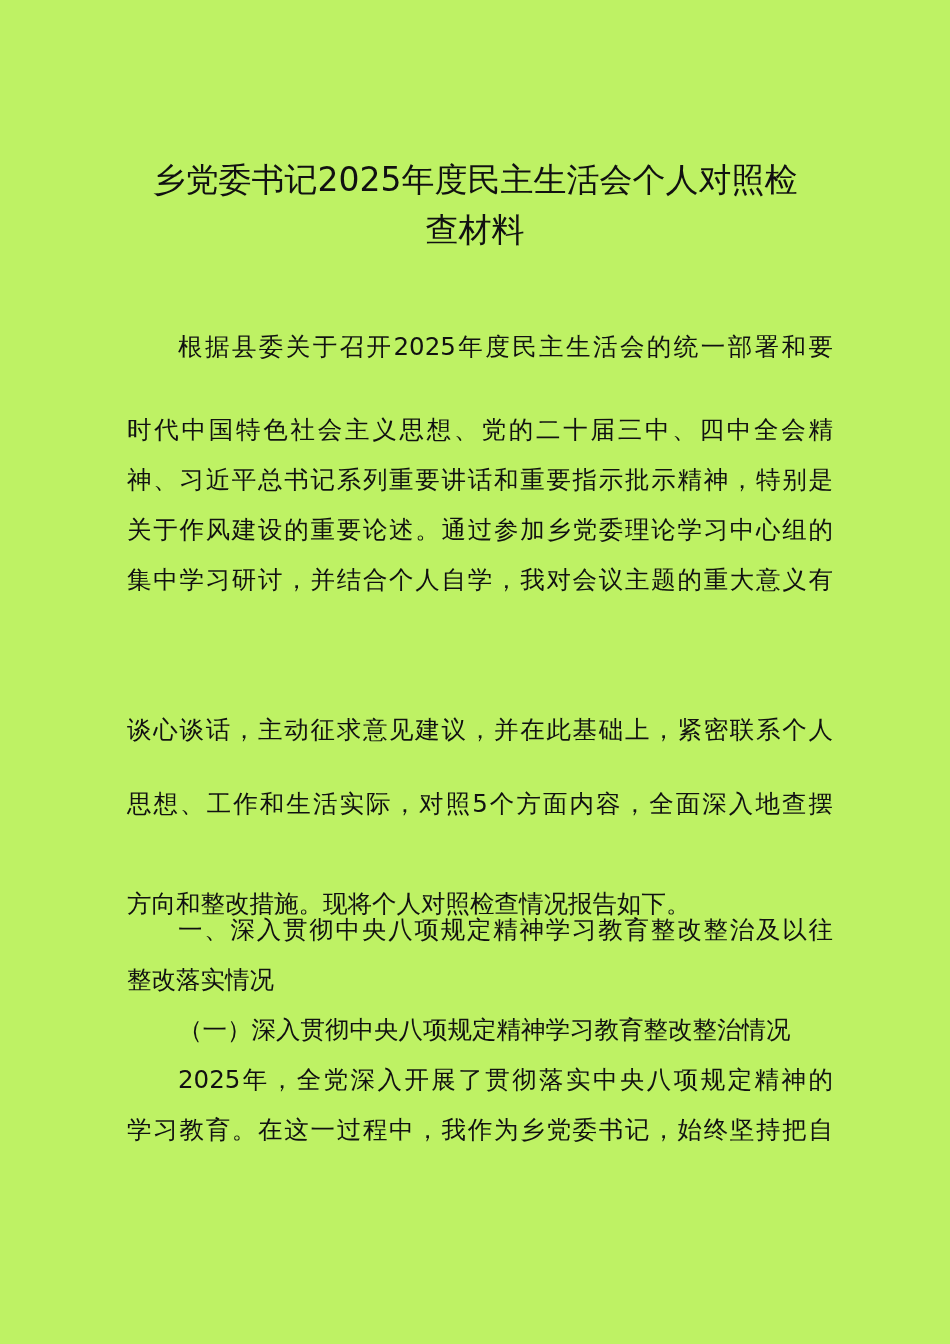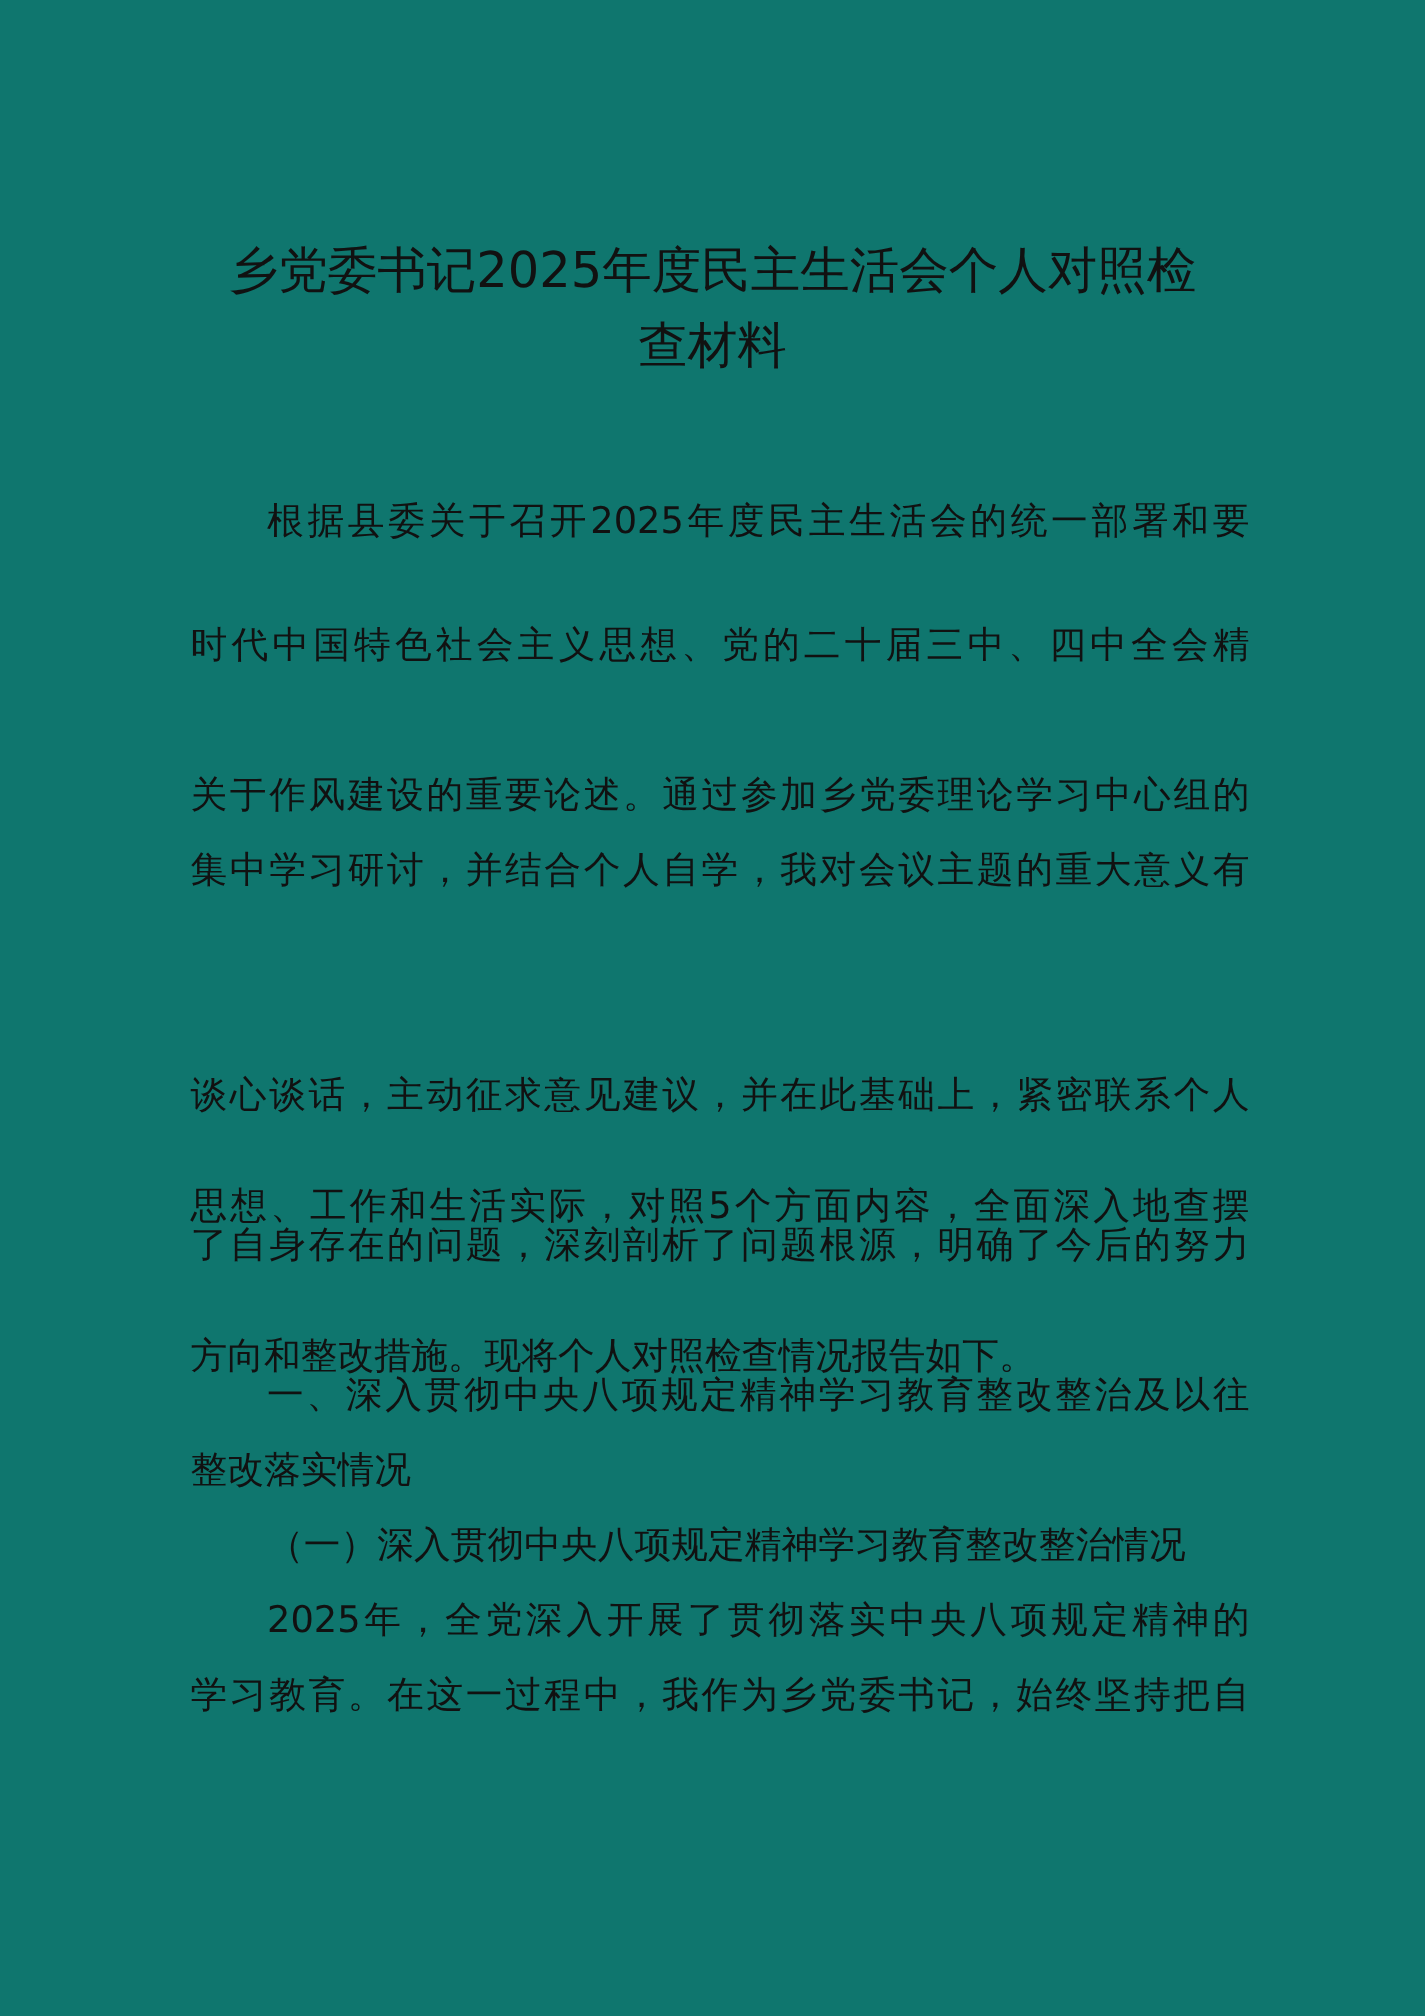--- a/index.html
+++ b/index.html
@@ -13,21 +13,21 @@
       position: relative;
       overflow: hidden;
       font-family: "DejaVu Sans", "Liberation Sans", sans-serif;
       color: #111111;
     }
     .page {
       position: absolute;
       left: 0; top: 0;
       width: 950px;
       height: 1344px;
-      background: #0f766e;
+      background: #bef264;
     }
     .title {
       position: absolute;
       left: 110px;
       width: 730px;
       text-align: center;
       font-size: 33px;
       line-height: 50px;
       letter-spacing: 0px;
       white-space: nowrap;
@@ -51,25 +51,25 @@
   </style>
 </head>
 <body>
 
 <div class="page">
   <div class="title title-line1">乡党委书记2025年度民主生活会个人对照检</div>
   <div class="title title-line2">查材料</div>
 
   <div class="line indent" style="top:322px;">根据县委关于召开2025年度民主生活会的统一部署和要</div>
   <div class="line" style="top:405px;">时代中国特色社会主义思想、党的二十届三中、四中全会精</div>
+  <div class="line" style="top:455px;">神、习近平总书记系列重要讲话和重要指示批示精神，特别是</div>
   <div class="line" style="top:505px;">关于作风建设的重要论述。通过参加乡党委理论学习中心组的</div>
   <div class="line" style="top:555px;">集中学习研讨，并结合个人自学，我对会议主题的重大意义有</div>
   <div class="line" style="top:705px;">谈心谈话，主动征求意见建议，并在此基础上，紧密联系个人</div>
   <div class="line" style="top:779px;">思想、工作和生活实际，对照5个方面内容，全面深入地查摆</div>
-  <div class="line" style="top:805px;">了自身存在的问题，深刻剖析了问题根源，明确了今后的努力</div>
   <div class="line last" style="top:879px;">方向和整改措施。现将个人对照检查情况报告如下。</div>
 
   <div class="line indent" style="top:905px;">一、深入贯彻中央八项规定精神学习教育整改整治及以往</div>
   <div class="line last" style="top:955px;">整改落实情况</div>
 
   <div class="line indent last" style="top:1005px;">（一）深入贯彻中央八项规定精神学习教育整改整治情况</div>
 
   <div class="line indent" style="top:1055px;">2025年，全党深入开展了贯彻落实中央八项规定精神的</div>
   <div class="line" style="top:1105px;">学习教育。在这一过程中，我作为乡党委书记，始终坚持把自</div>
 </div>

